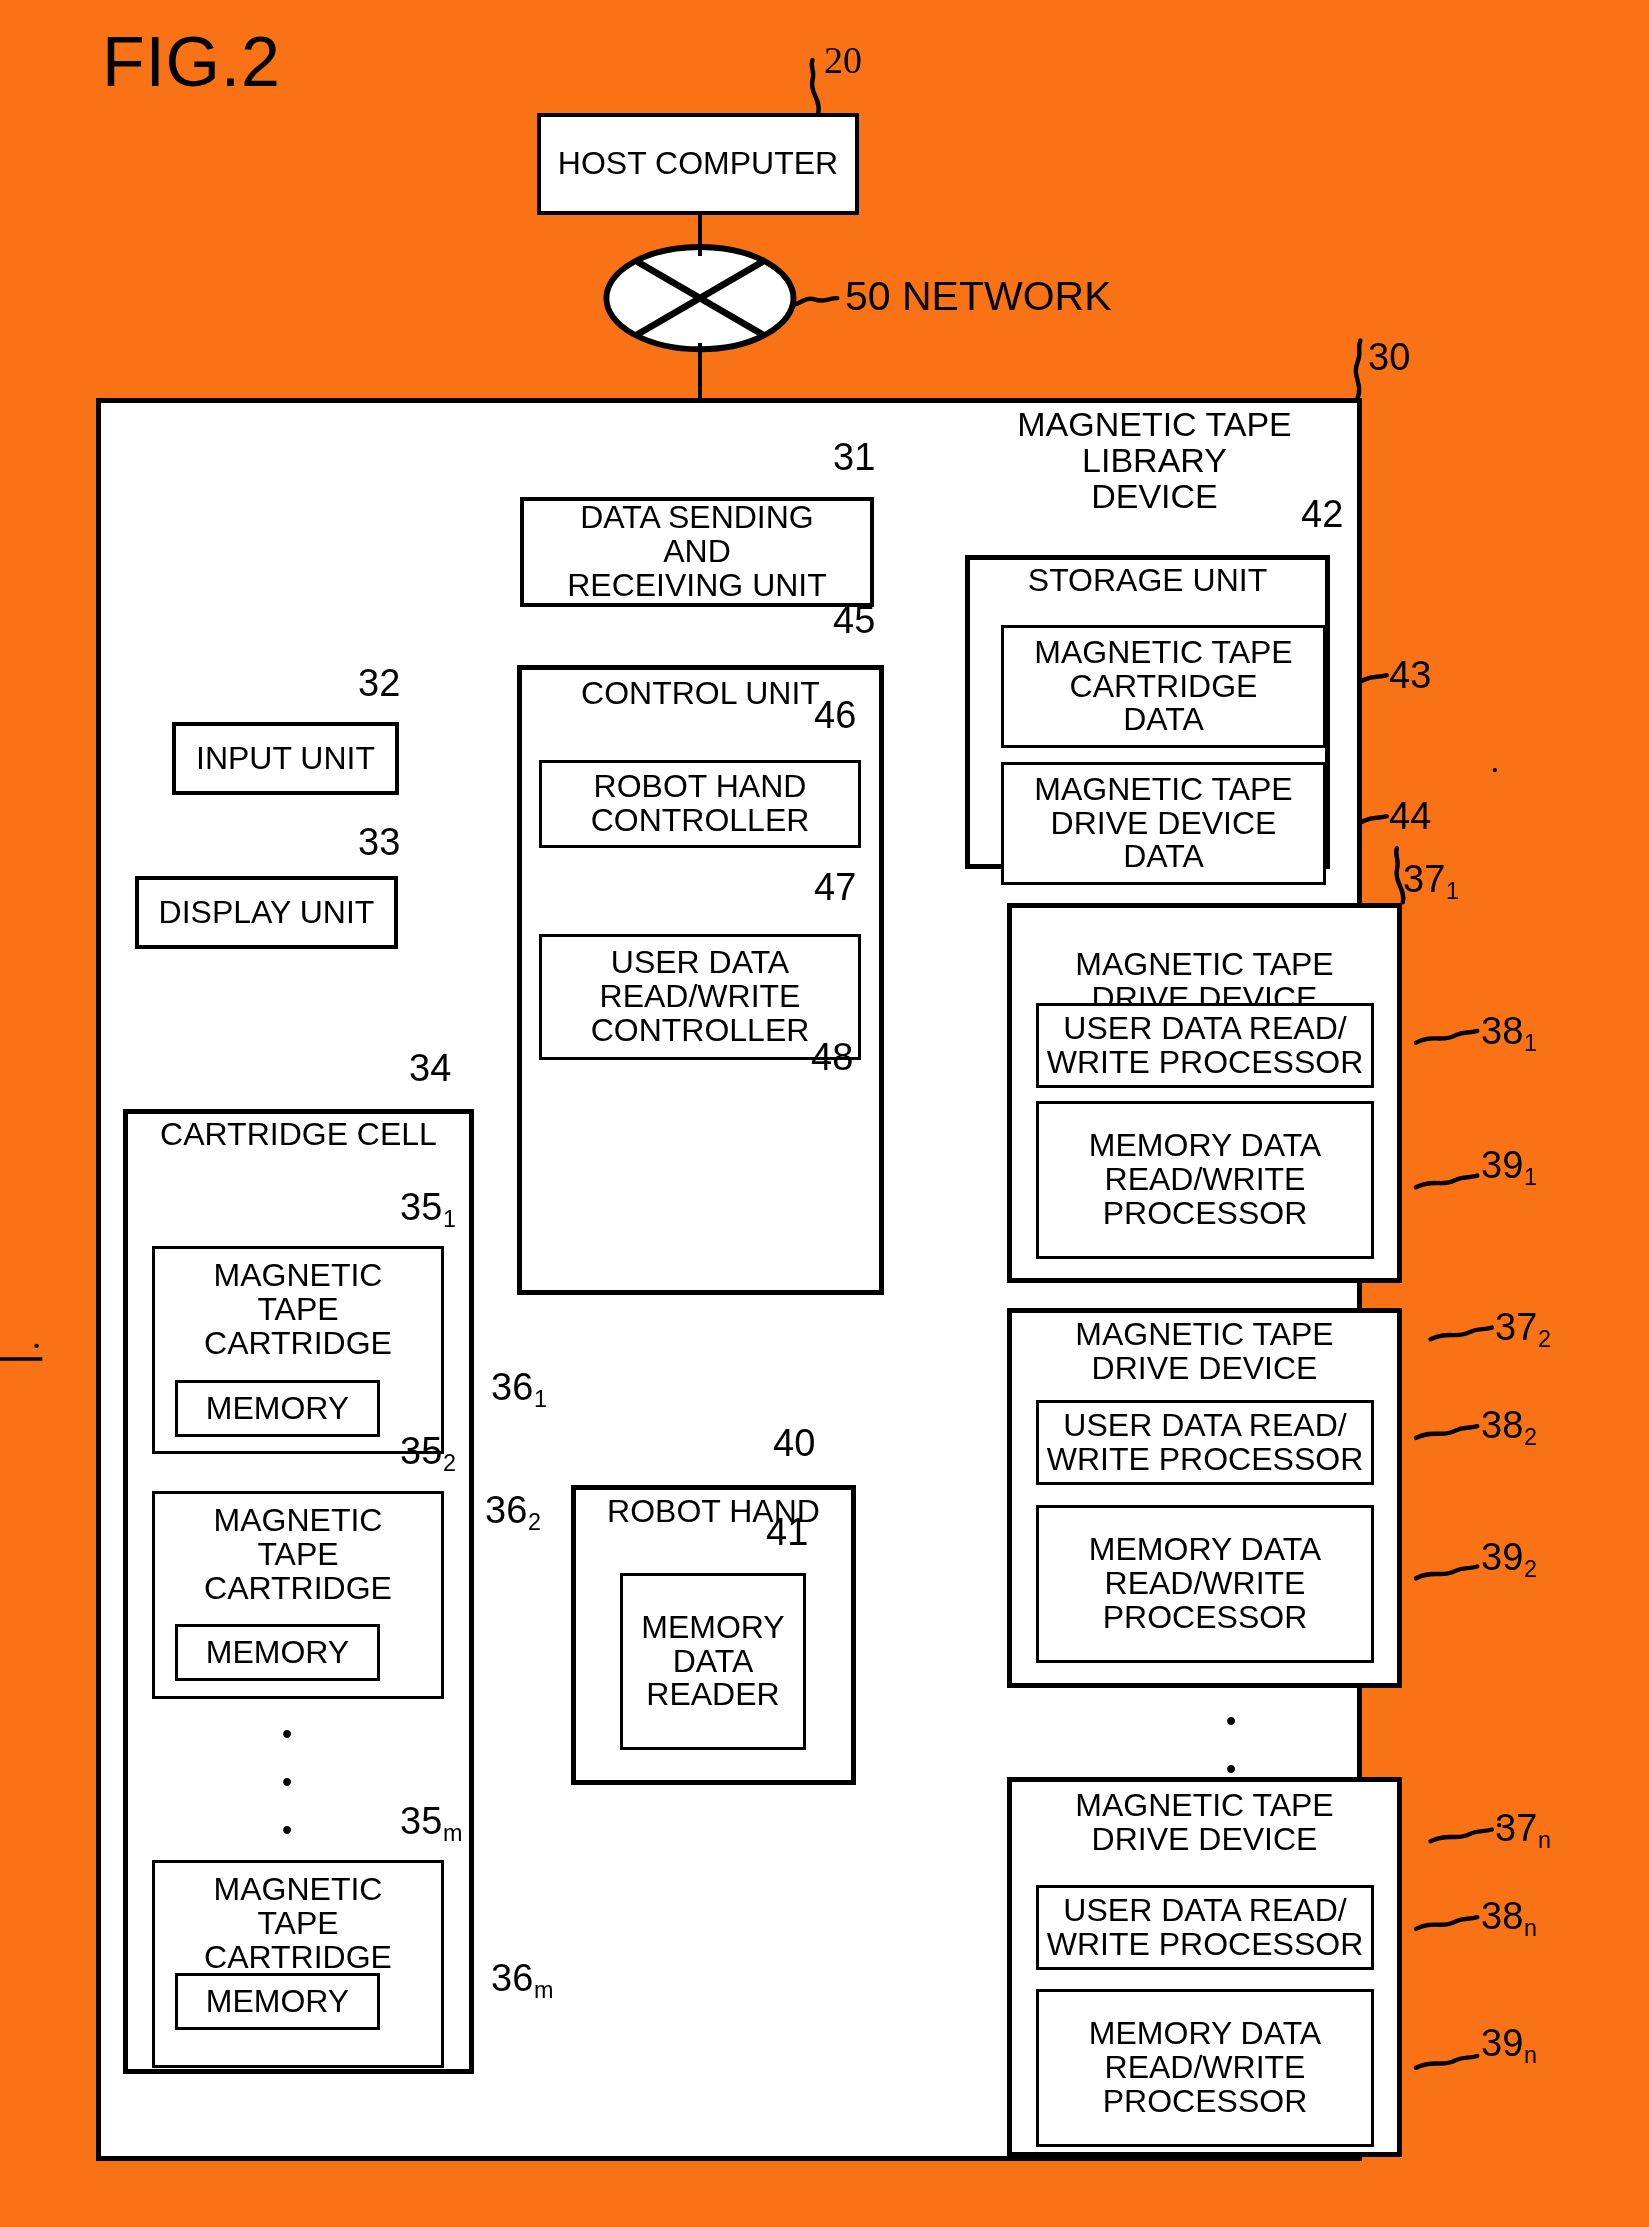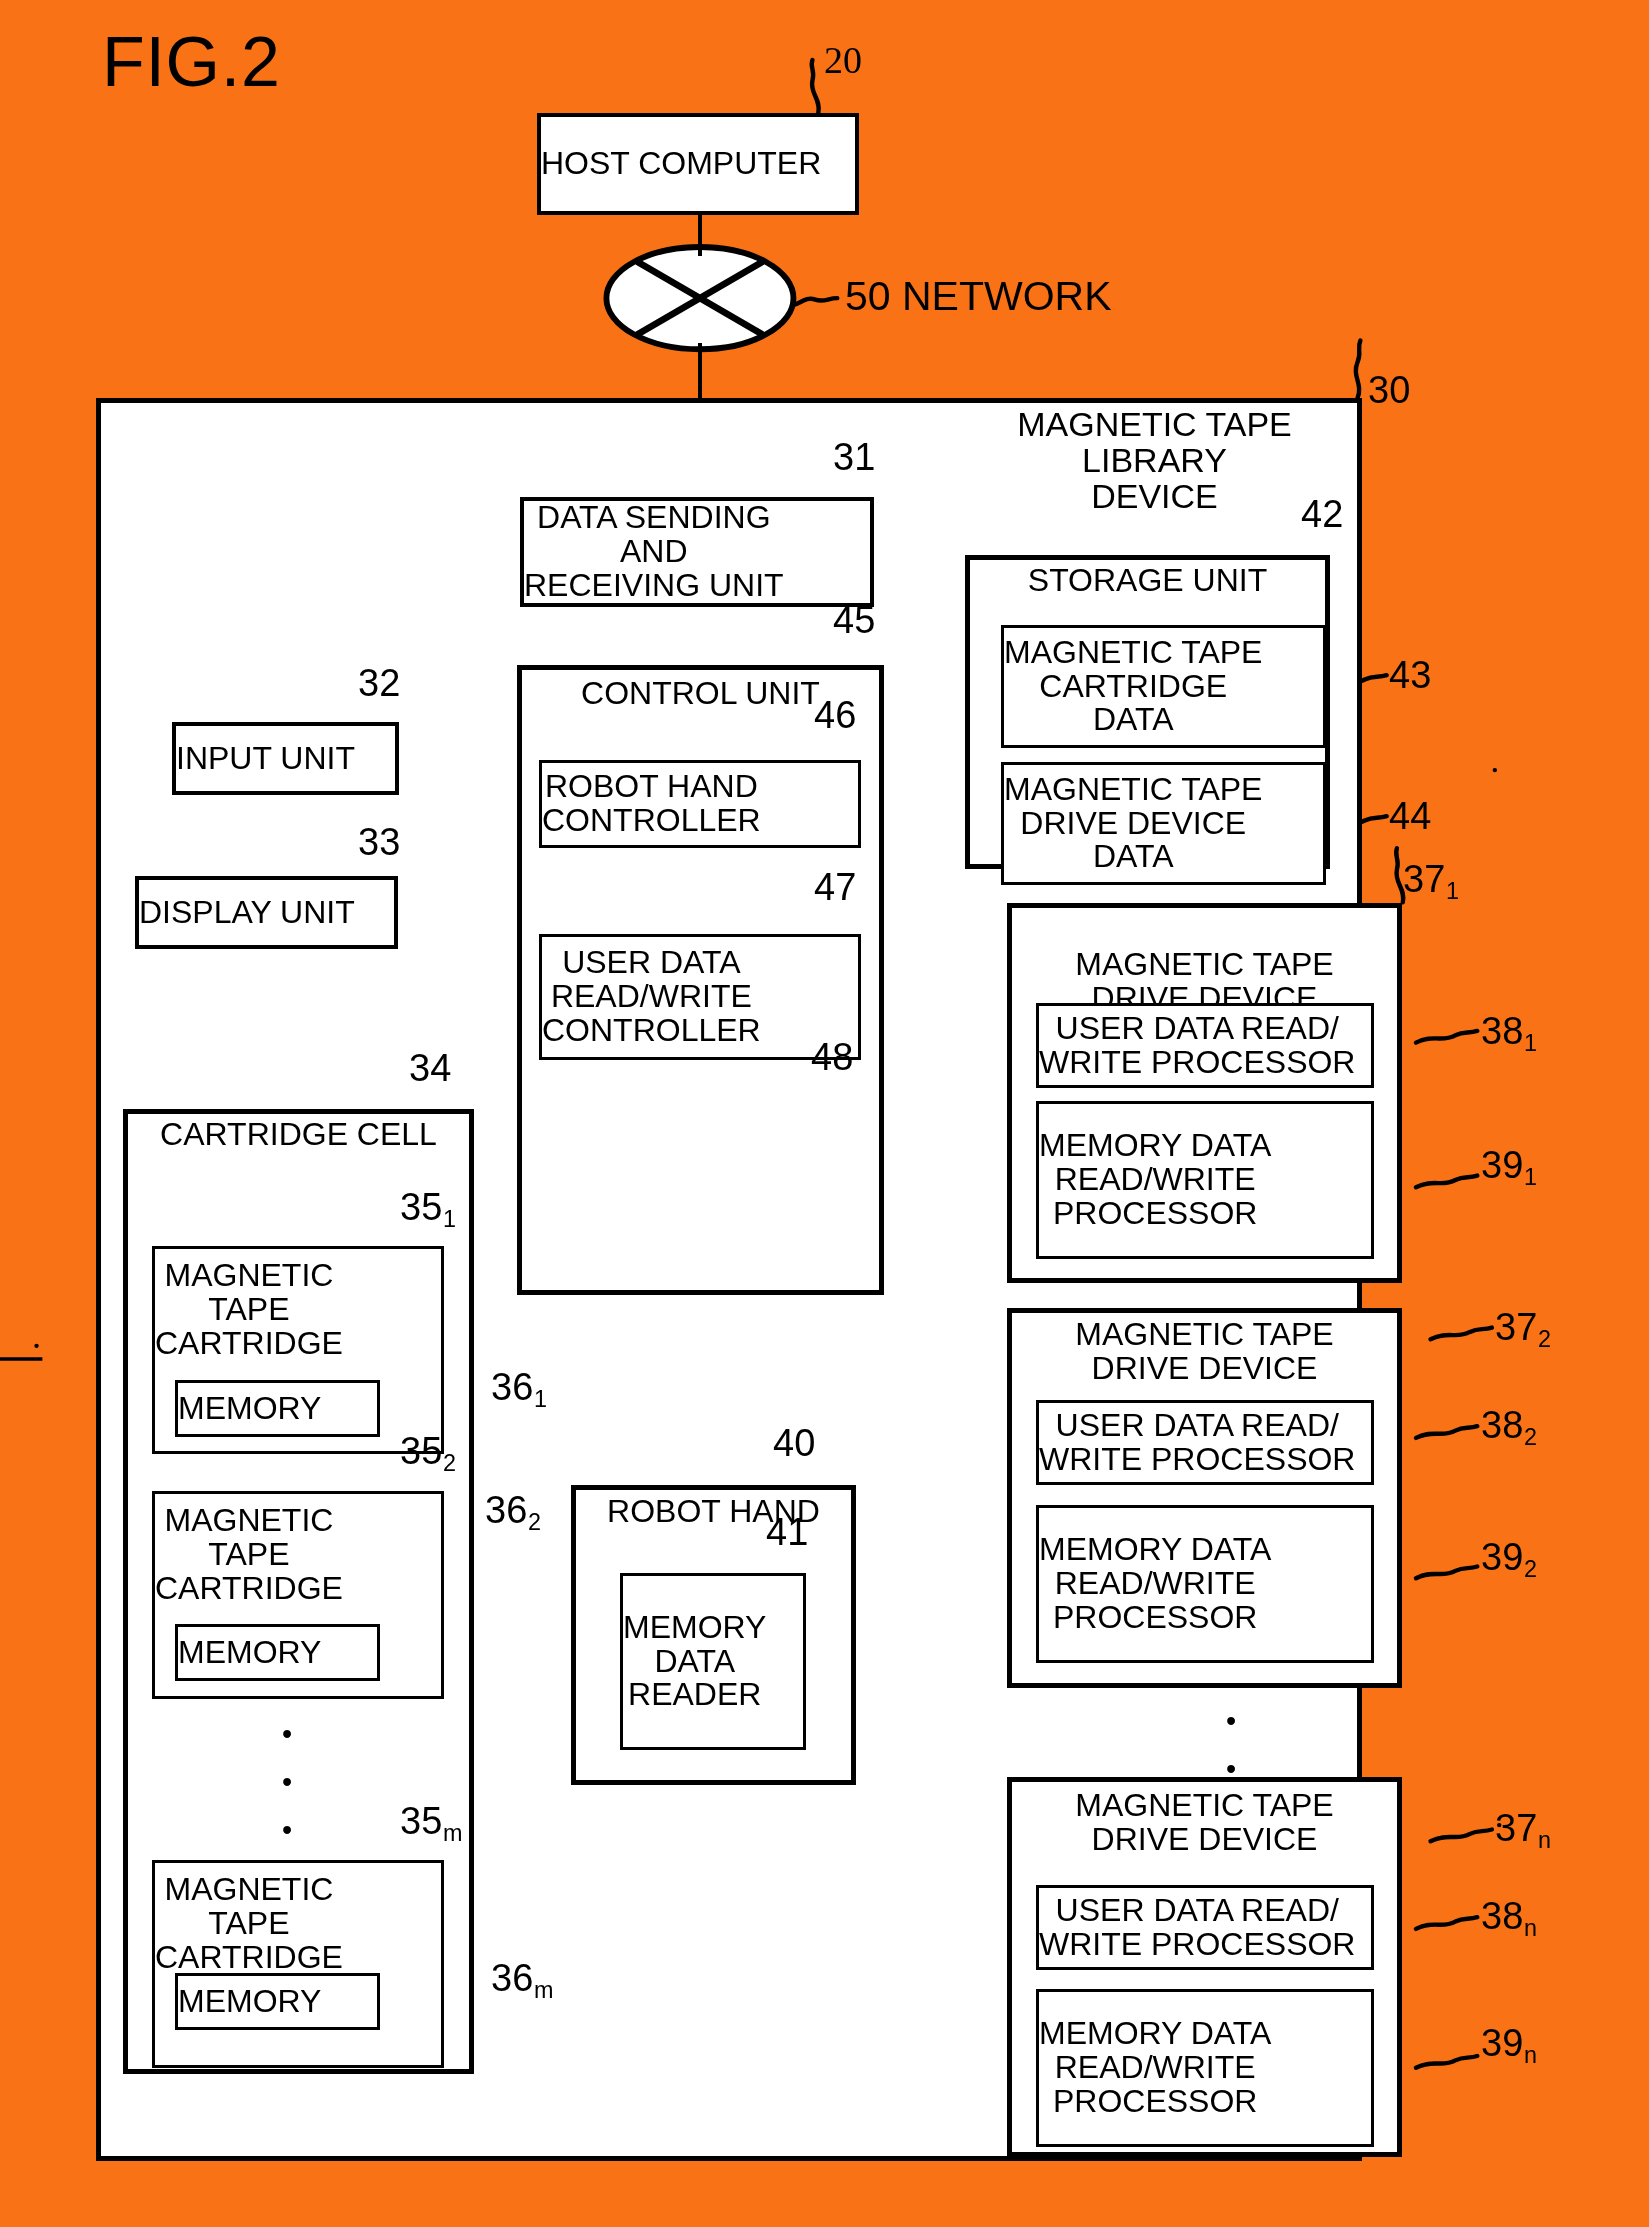--- a/index.html
+++ b/index.html
@@ -23,20 +23,21 @@
     font-weight:400;
   }
   
   .box{
     position:absolute;
     box-sizing:border-box;
     border:4.4px solid #000;
     background:#fff;
     display:flex;
     align-items:center;
+    justify-content:center;
     text-align:center;
     line-height:1.06;
     font-size:32px;
   }
   .box.thin{border-width:3.7px;}
   .frame{
     position:absolute;
     box-sizing:border-box;
     border:5.1px solid #000;
     background:#fff;
@@ -209,21 +210,21 @@
 
   <div class="ref" style="left:845px; top:276px; font-size:41px;">
     <span>50</span>&nbsp;<span>NETWORK</span>
   </div>
 
   <div class="frame" style="left:96px; top:398px; width:1266px; height:1763px;"></div>
   <div class="lbl" style="left:950px; top:406px; width:409px; font-size:34px;">
     <span style="white-space:pre-line;">MAGNETIC TAPE LIBRARY
 DEVICE</span>
   </div>
-  <div class="ref" style="left:1368px; top:338px;margin-top:33px;">
+  <div class="ref" style="left:1368px; top:338px;">
     <span>30</span>
   </div>
 
   <div class="box" style="left:520px; top:497px; width:354px; height:110px;">
     <span style="white-space:pre-line;">DATA SENDING
 AND
 RECEIVING UNIT</span>
   </div>
   <div class="ref" style="left:833px; top:438px;">
     <span>31</span>

